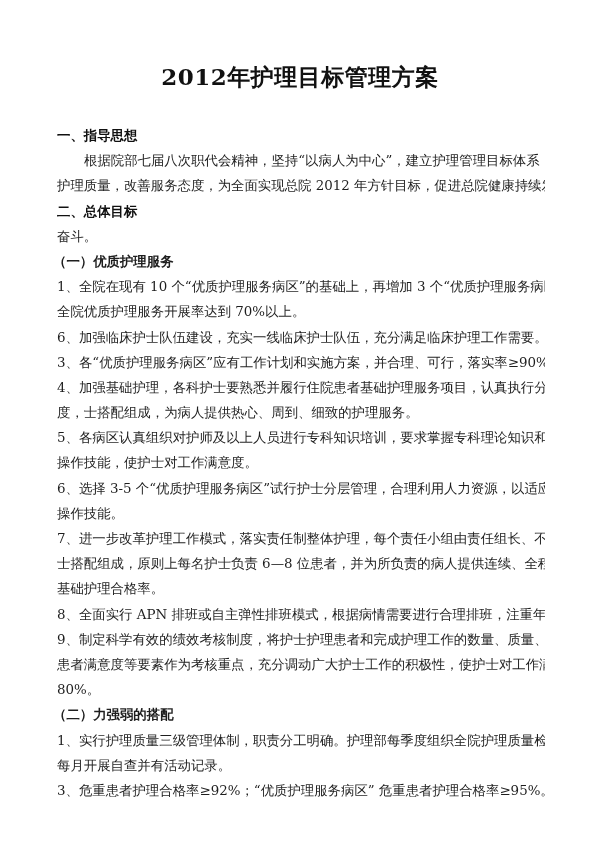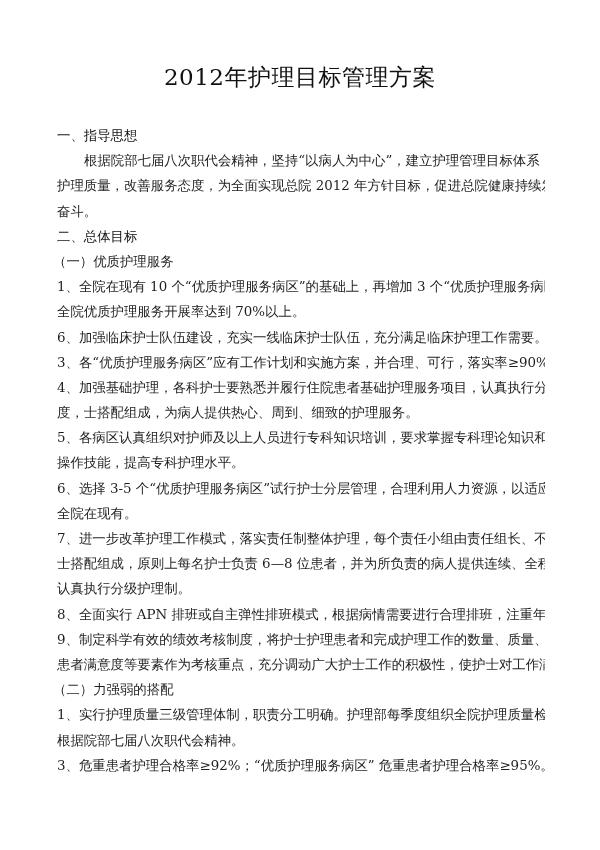--- a/index.html
+++ b/index.html
@@ -1,71 +1,72 @@
 <!DOCTYPE html>
 <html><head>
 <meta charset="utf-8">
 <style>
   html, body { margin: 0; padding: 0; background: #ffffff; }
   body { width: 600px; height: 850px; overflow: hidden; position: relative;
          font-family: "DejaVu Serif", "Liberation Serif", serif; color: #1a1a1a; }
   .page { position: absolute; left: 0; top: 0; width: 600px; height: 850px; background: #fff; }
   .title { position: absolute; top: 62px; left: 0; width: 600px; text-align: center;
-           font-size: 23px; font-weight: normal; color: #111; letter-spacing: 0.5px; }
+           font-size: 23px; font-weight: bold; color: #111; letter-spacing: 0.5px; }
   .body { position: absolute; left: 57px; top: 123px; width: 488px; }
   .line { font-size: 13.4px; line-height: 25.2px; height: 25.2px; white-space: nowrap;
           overflow: hidden; text-align: justify; text-align-last: justify; color: #1e1e1e; }
   .line.last { text-align-last: left; }
-  .h1 { font-family: "DejaVu Sans", "Liberation Sans", sans-serif; font-weight: normal;
+  .h1 { font-family: "DejaVu Sans", "Liberation Sans", sans-serif; font-weight: bold;
         font-size: 13.4px; text-align-last: left; color: #111; }
-  .h2 { text-align-last: left; margin-left: -4px; }
+  .h2 { text-align-last: left; margin-left: -4px; font-weight: bold; }
   .indent { padding-left: 27px; }
 </style>
 </head>
 <body>
 
 <div class="page">
   <div class="title">2012年护理目标管理方案</div>
 
   <div class="body">
 
     <div class="line h1">一、指导思想</div>
     <div class="line indent">根据院部七届八次职代会精神，坚持“以病人为中心”，建立护理管理目标体系，提高</div>
     <div class="line">护理质量，改善服务态度，为全面实现总院 2012 年方针目标，促进总院健康持续发展而努力</div>
+    <div class="line h1">二、总体目标</div>
+
     <div class="line last">奋斗。</div>
-
-    <div class="line h1">二、总体目标</div>
     <div class="line h2">（一）优质护理服务</div>
 
     <div class="line">1、全院在现有 10 个“优质护理服务病区”的基础上，再增加 3 个“优质护理服务病区”，使</div>
     <div class="line last">全院优质护理服务开展率达到 70%以上。</div>
 
     <div class="line last">6、加强临床护士队伍建设，充实一线临床护士队伍，充分满足临床护理工作需要。</div>
 
     <div class="line last">3、各“优质护理服务病区”应有工作计划和实施方案，并合理、可行，落实率≥90%。</div>
 
     <div class="line">4、加强基础护理，各科护士要熟悉并履行住院患者基础护理服务项目，认真执行分级护理制</div>
     <div class="line last">度，士搭配组成，为病人提供热心、周到、细致的护理服务。</div>
 
     <div class="line">5、各病区认真组织对护师及以上人员进行专科知识培训，要求掌握专科理论知识和专科护理</div>
-    <div class="line last">操作技能，提高专科护理水平。</div>
+    <div class="line last">操作技能，使护士对工作满意度。</div>
 
     <div class="line">6、选择 3-5 个“优质护理服务病区”试行护士分层管理，合理利用人力资源，以适应临床护</div>
-    <div class="line last">全院在现有。</div>
+    <div class="line last">操作技能。</div>
 
     <div class="line">7、进一步改革护理工作模式，落实责任制整体护理，每个责任小组由责任组长、不同年资护</div>
     <div class="line">士搭配组成，原则上每名护士负责 6—8 位患者，并为所负责的病人提供连续、全程的基础护</div>
-    <div class="line last">认真执行分级护理制。</div>
+    <div class="line last">基础护理合格率。</div>
 
     <div class="line">8、全面实行 APN 排班或自主弹性排班模式，根据病情需要进行合理排班，注重年资新老、能</div>
 
     <div class="line">9、制定科学有效的绩效考核制度，将护士护理患者和完成护理工作的数量、质量、技术难度、</div>
     <div class="line">患者满意度等要素作为考核重点，充分调动广大护士工作的积极性，使护士对工作满意度≥</div>
+    <div class="line last">80%。</div>
 
     <div class="line h2">（二）力强弱的搭配</div>
 
     <div class="line">1、实行护理质量三级管理体制，职责分工明确。护理部每季度组织全院护理质量检查。科室</div>
-    <div class="line last">根据院部七届八次职代会精神。</div>
+    <div class="line last">每月开展自查并有活动记录。</div>
 
 
     <div class="line last">3、危重患者护理合格率≥92%；“优质护理服务病区” 危重患者护理合格率≥95%。</div>
   </div>
 </div>
 
 </body></html>

